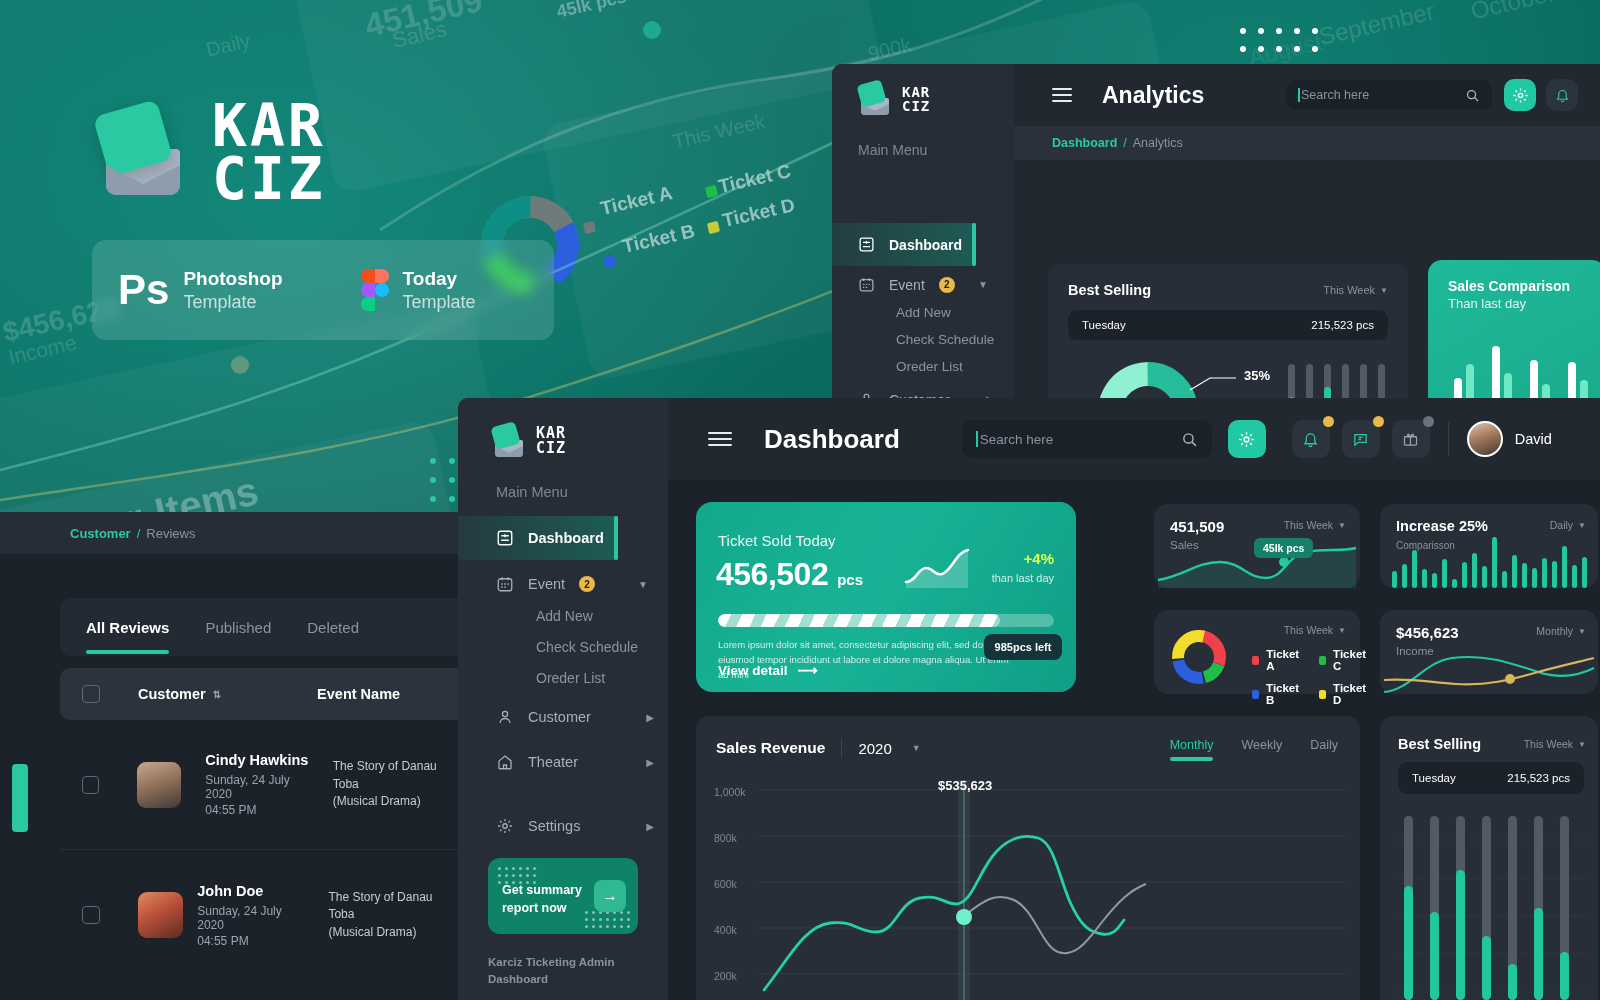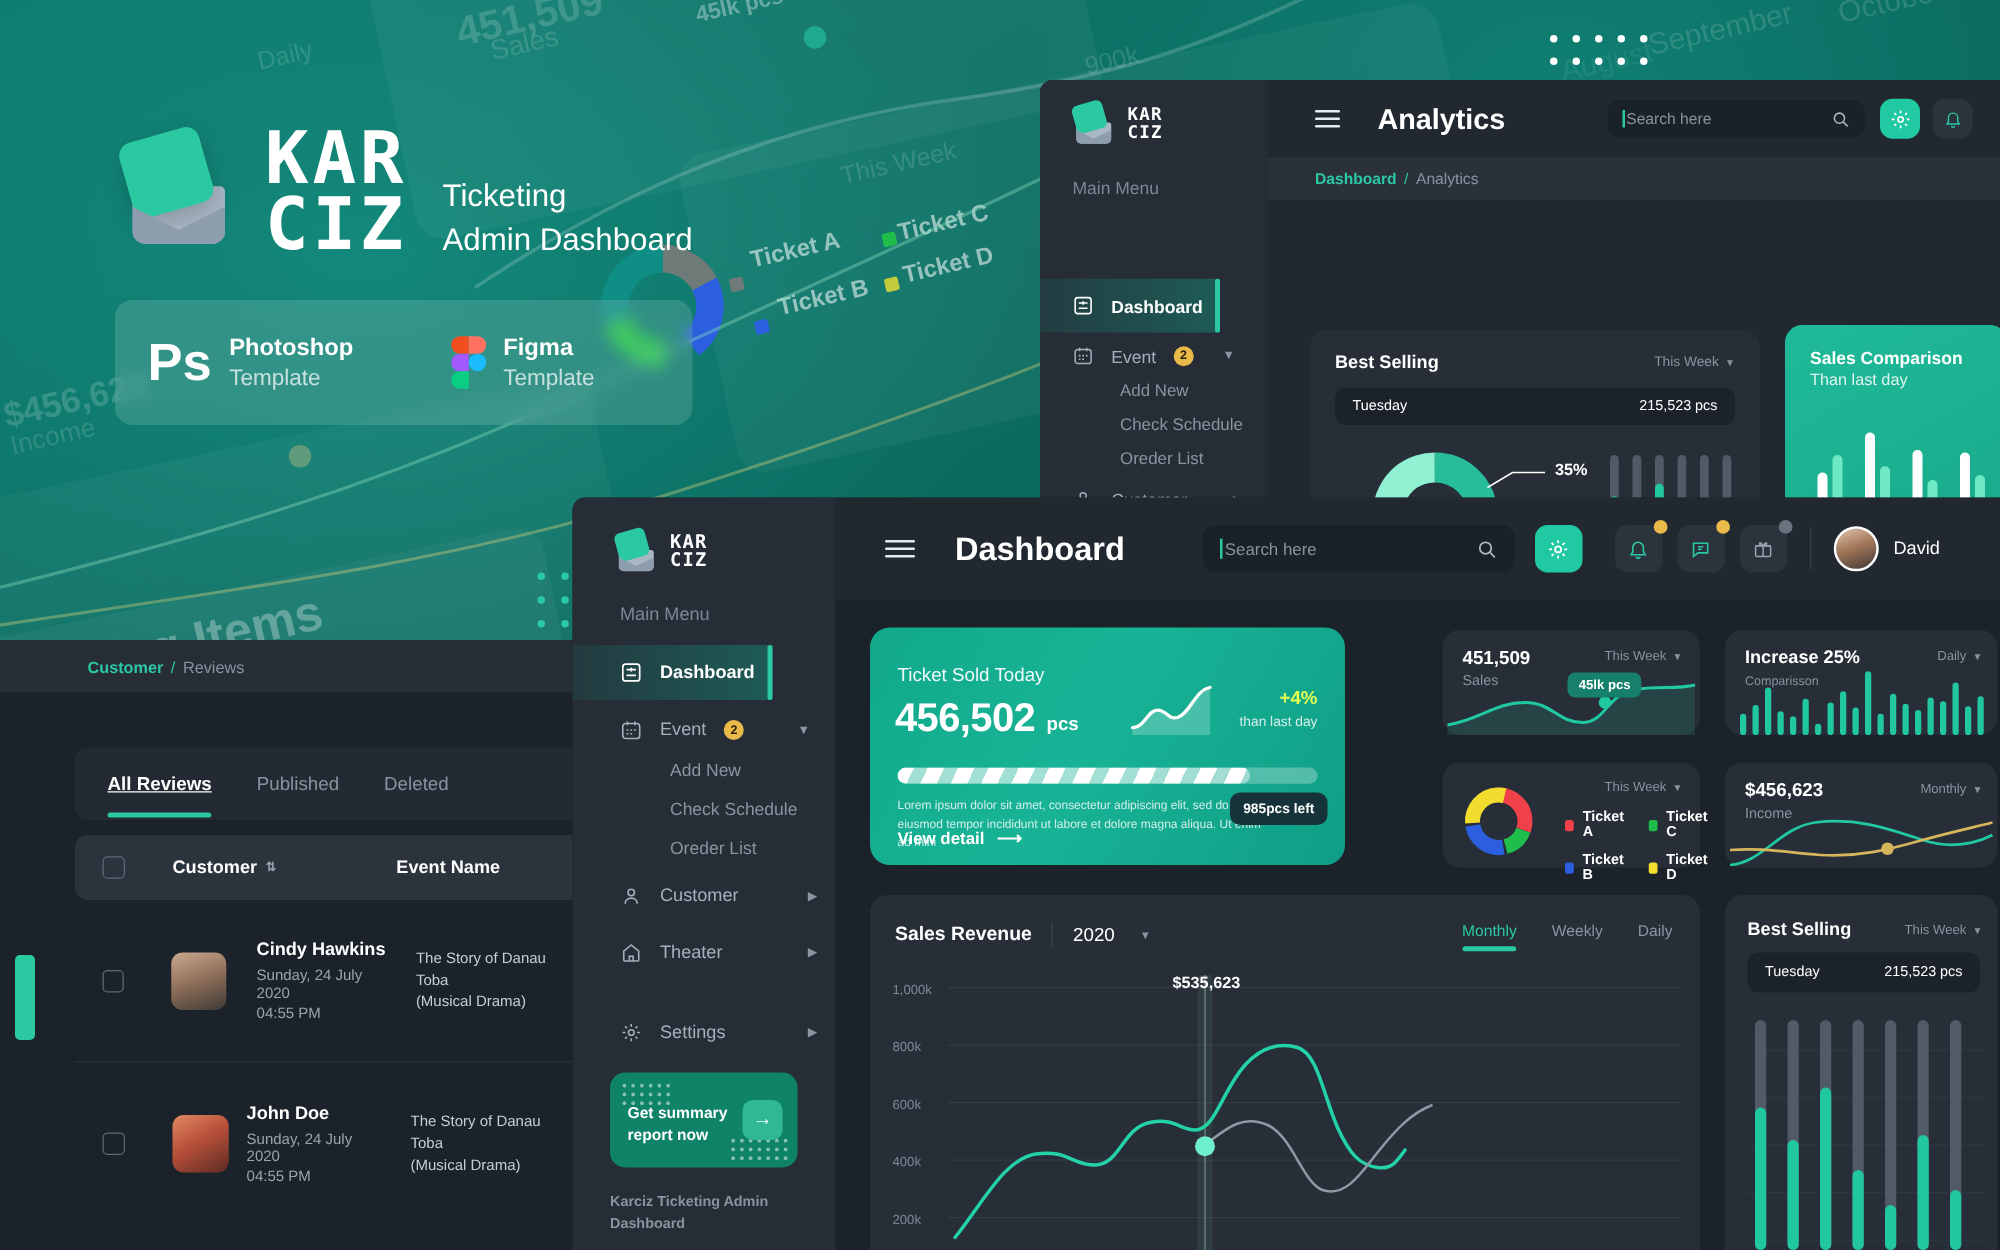--- a/index.html
+++ b/index.html
@@ -214,43 +214,39 @@
     <div class="logo-mark">
       <div class="logo-env"></div>
       <div class="logo-card"></div>
       <div class="logo-env-flap"></div>
     </div>
     <div class="logo-word">
       <div>KAR</div>
       <div>CIZ</div>
     </div>
   </div>
-  <div class="hero-sub">
-    <div>Ticketing</div>
-    <div>Admin Dashboard</div>
-  </div>
 
   <div class="tpl-bar">
     <div class="tpl-item">
       <div class="tpl-ps">Ps</div>
       <div class="tpl-txt">
         <div class="t1">Photoshop</div>
         <div class="t2">Template</div>
       </div>
     </div>
     <div class="tpl-item" style="margin-left:26px;">
       <div class="figma-logo">
         <i class="fg1"></i>
           <i class="fg2"></i>
           <i class="fg3"></i>
           <i class="fg4"></i>
           <i class="fg5"></i>
       </div>
       <div class="tpl-txt">
-        <div class="t1">Figma</div>
+        <div class="t1">Today</div>
         <div class="t2">Template</div>
       </div>
     </div>
   </div>
 
   <div class="dotgrid" style="left:1240px;top:28px;grid-template-columns:repeat(5,6px);">
     <span></span>
       <span></span>
       <span></span>
       <span></span>
@@ -431,21 +427,21 @@
   </div>
 
   <div class="panel" style="left:0;top:512px;width:460px;height:488px;background:#1c222a;">
     <div class="breadcrumb" style="height:42px;display:flex;align-items:center;padding-left:70px;font-size:13px;background:#262d36;">
       <span class="bc1">Customer</span>
       <span style="color:#2bc9a1;margin:0 6px;">/</span>
       <span class="bc2">Reviews</span>
     </div>
 
     <div style="position:absolute;left:60px;top:86px;right:0;height:58px;background:#232a33;border-radius:10px 0 0 10px;display:flex;align-items:center;gap:36px;padding-left:26px;">
-      <div style="color:#fff;font-size:15px;font-weight:700;position:relative;text-decoration:underline;">
+      <div style="color:#fff;font-size:15px;font-weight:700;position:relative;">
         <span>All Reviews</span>
         <span style="position:absolute;left:0;right:0;bottom:-18px;height:4px;background:#2bc9a1;border-radius:3px;"></span>
       </div>
       <div style="color:#8a939e;font-size:15px;">Published</div>
       <div style="color:#8a939e;font-size:15px;">Deleted</div>
     </div>
 
     <div class="tbl-head" style="position:absolute;left:60px;top:156px;right:0;height:52px;border-radius:10px 0 0 10px;display:flex;align-items:center;padding-left:22px;">
       <div class="chk"></div>
       <div style="color:#fff;font-size:14.5px;font-weight:700;margin-left:38px;display:flex;align-items:center;gap:7px;">

